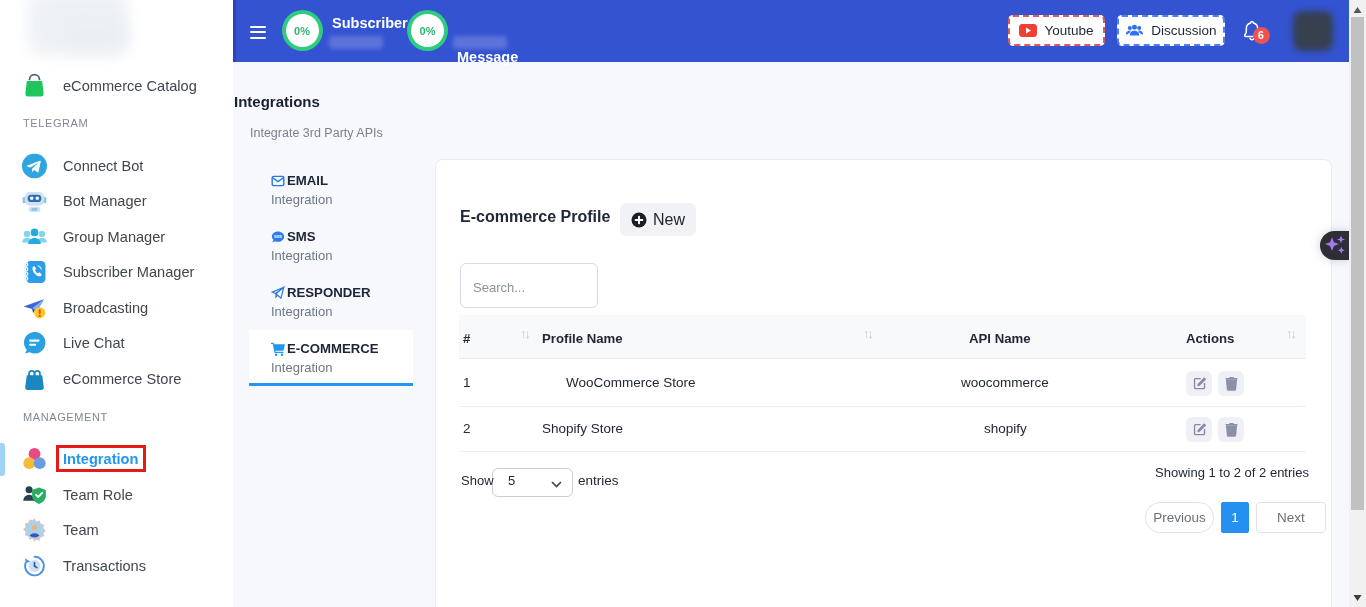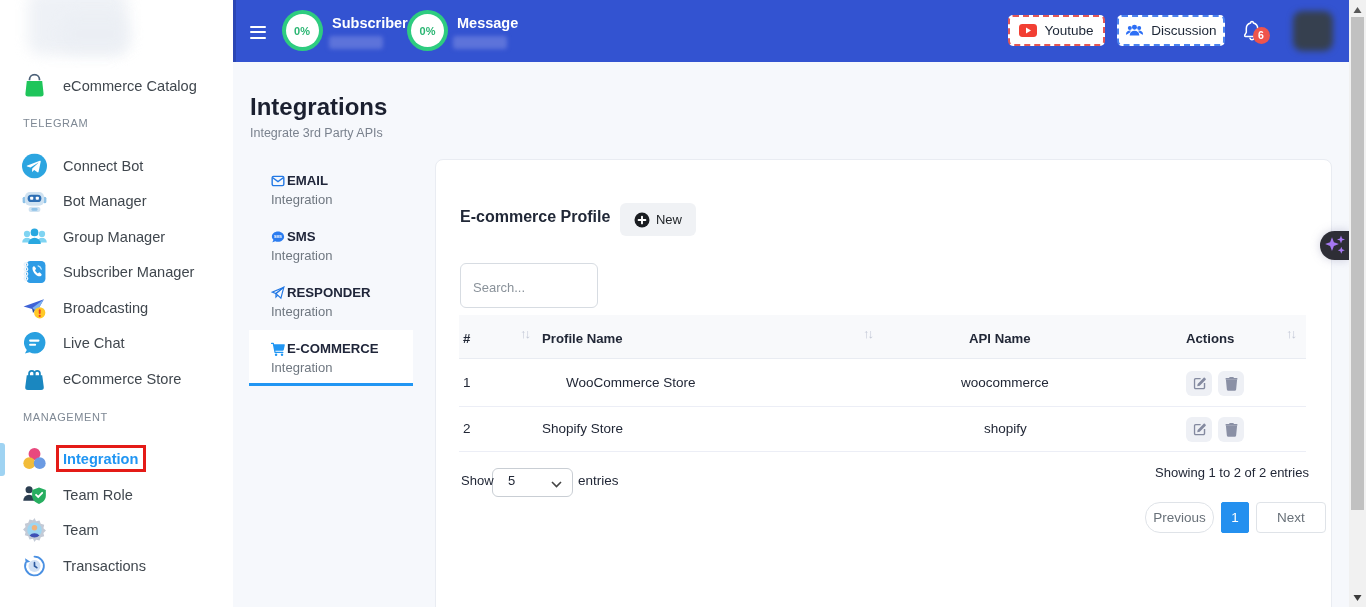--- a/index.html
+++ b/index.html
@@ -53,21 +53,21 @@
 
   <div class="donut" style="left:48.5px;">
       <div class="inner">0%</div>
     </div>
   <div class="ntitle" style="left:99px;">Subscriber</div>
   <div class="nblur" style="left:96px;"></div>
 
   <div class="donut" style="left:174px;">
       <div class="inner">0%</div>
     </div>
-  <div class="ntitle" style="left:224px;">Message</div>
+  <div class="ntitle" style="left:224px;margin-top:34px;">Message</div>
   <div class="nblur" style="left:220px;"></div>
 
   <div class="nbtn" style="left:775px;width:97px;border:2px dashed #e25757;">
     <svg width="18" height="13" viewBox="0 0 18 13">
         <rect width="18" height="13" rx="3.4" fill="#f23f33"></rect>
         <path d="M7 3.6l5 2.9-5 2.9z" fill="#fff"></path>
       </svg>
     <span>Youtube</span>
   </div>
   <div class="nbtn" style="left:884px;width:108px;border:2px dashed #4b82ef;">
@@ -211,21 +211,21 @@
         <path d="M12 3a9 9 0 1 1-8.5 6" fill="none" stroke="#4a90e2" stroke-width="1.8" stroke-linecap="round"></path>
         <path d="M3 4.5l.5 4.7 4.5-1.4z" fill="#4a90e2"></path>
         <circle cx="12" cy="12" r="5.8" fill="#cfe0f5"></circle>
         <path d="M12 8.8V12l2.2 1.6" fill="none" stroke="#2c5aa0" stroke-width="1.6" stroke-linecap="round"></path>
       </svg>
     <span class="slb">Transactions</span>
   </div>
 </div>
 <div id="content"></div>
 
-<div class="abs" style="left:250px;top:93px;font-size:24px;font-weight:bold;color:#1b2030;z-index:6;">Integrations</div>
+<div class="abs" style="left:234px;top:93px;font-size:15px;font-weight:bold;color:#1b2030;z-index:6;">Integrations</div>
 <div class="abs" style="left:250px;top:126px;font-size:12.5px;color:#7a828e;z-index:6;">Integrate 3rd Party APIs</div>
 
 <div class="abs" style="left:249px;top:330px;width:164px;height:55.7px;background:#fff;border-bottom:3.7px solid #2196f3;z-index:6;"></div>
 <div class="snav" style="top:173px;z-index:7;">
   <svg class="ic" viewBox="0 0 24 24" fill="none" stroke="#2278e4" stroke-width="2.4">
       <rect x="2" y="4" width="20" height="16" rx="2.5"></rect>
       <path d="M3 6.5l9 6.5 9-6.5"></path>
     </svg>
   <span class="t1">EMAIL</span>
     <span class="t2">Integration</span>
@@ -257,21 +257,21 @@
     <span class="t2">Integration</span>
 </div>
 
 <div id="card"></div>
 <div class="abs" style="left:460px;top:208px;font-size:16px;font-weight:bold;color:#212837;z-index:6;">E-commerce Profile</div>
 <div class="abs" style="left:620px;top:203px;width:76px;height:33px;background:#f0f2f5;border-radius:6px;display:flex;align-items:center;justify-content:center;gap:6px;z-index:6;">
   <svg width="16" height="16" viewBox="0 0 16 16">
       <circle cx="8" cy="8" r="7.5" fill="#1a1d21"></circle>
       <path d="M8 4.6v6.8M4.6 8h6.8" stroke="#fff" stroke-width="1.9" stroke-linecap="round"></path>
     </svg>
-  <span style="font-size:13px;color:#212529;">New</span>
+  <span style="font-size:16px;color:#212529;">New</span>
 </div>
 <div class="abs" style="left:460px;top:263px;width:138px;height:45px;border:1px solid #d7dce2;border-radius:6px;background:#fff;z-index:6;"></div>
 <div class="abs" style="left:473px;top:280px;font-size:13px;color:#8a929a;z-index:6;">Search...</div>
 
 <div class="thead"></div>
 <span class="hcell" style="left:463px;">#</span>
 <span class="sorti" style="left:520px;">↑↓</span>
 <span class="hcell" style="left:542px;">Profile Name</span>
 <span class="sorti" style="left:863px;">↑↓</span>
 <span class="hcell" style="left:969px;">API Name</span>

